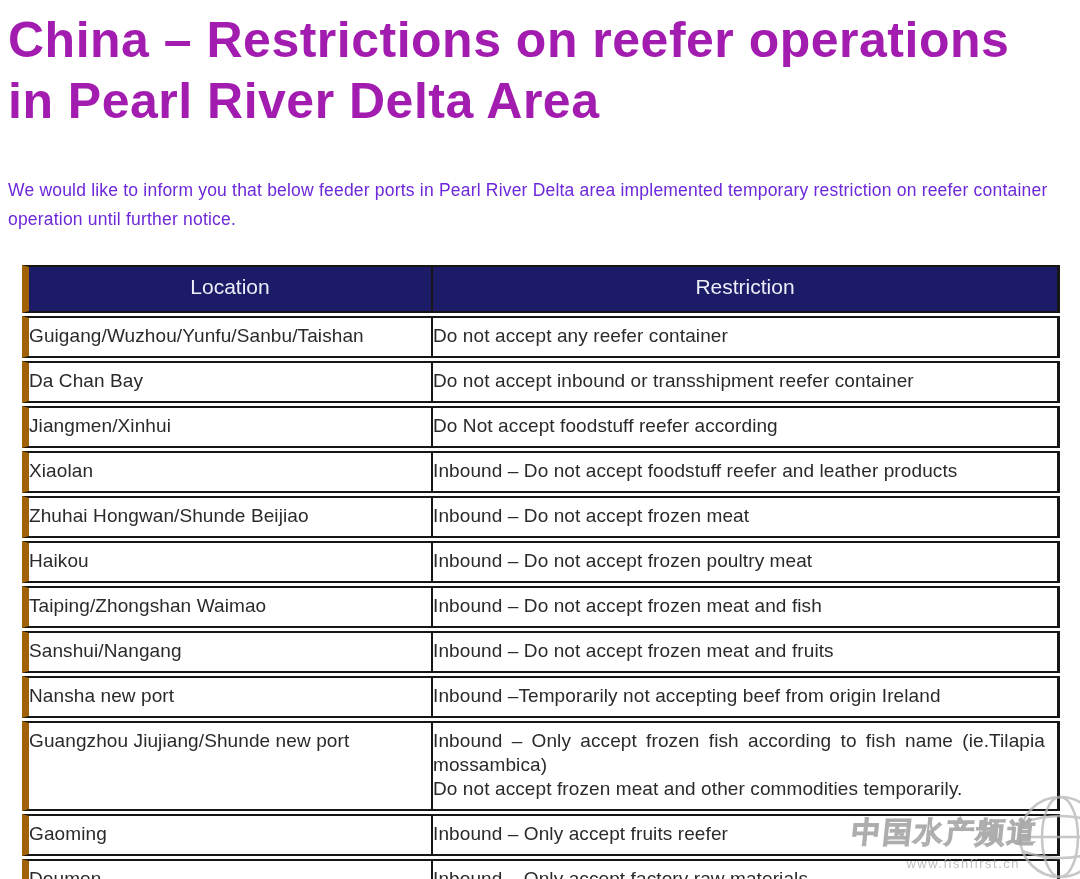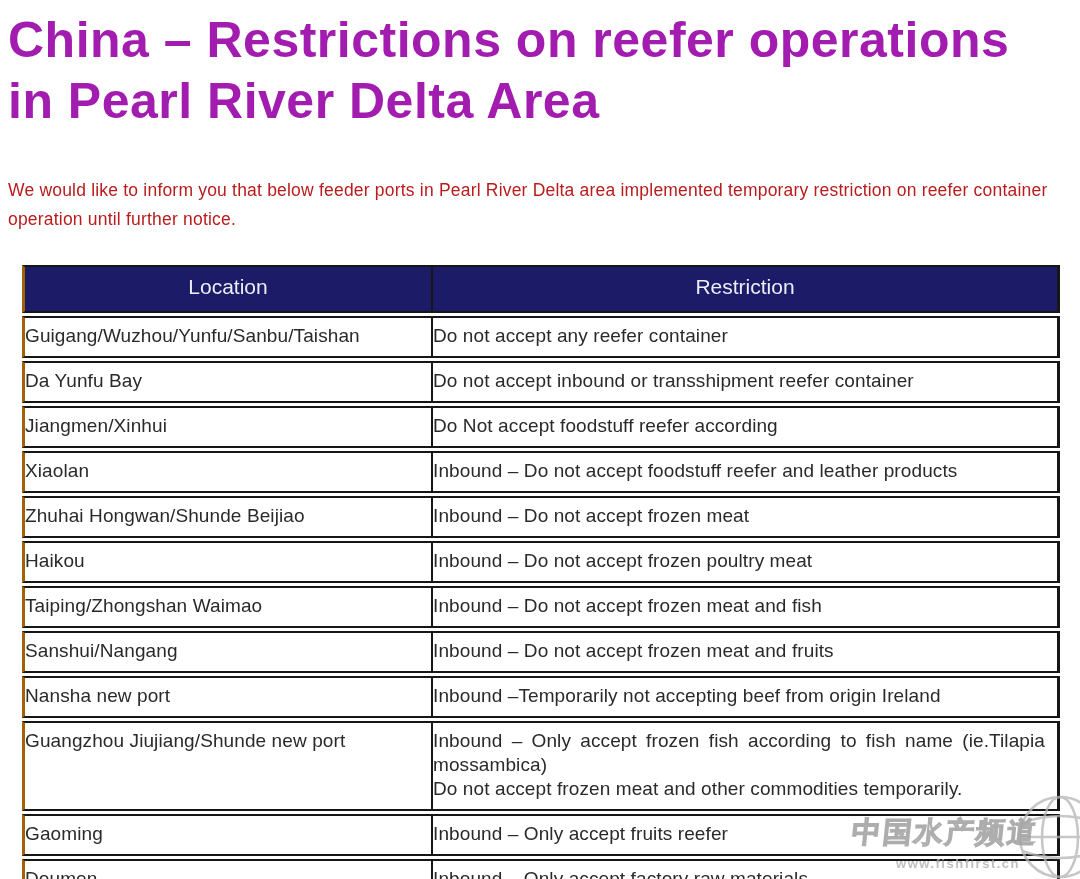--- a/index.html
+++ b/index.html
@@ -19,21 +19,21 @@
     line-height: 1.22;
     color: #a21caf;
     letter-spacing: 0.5px;
     max-width: 1050px;
   }
 
   .intro {
     margin-top: 44px;
     font-size: 17.5px;
     line-height: 1.66;
-    color: #b91c1c;
+    color: #6d28d9;
     max-width: 1058px;
     letter-spacing: 0.2px;
   }
 
   table.restrictions {
     margin: 28px 0 0 14px;
     width: 1038px;
     border-collapse: separate;
     border-spacing: 0 3px;
     table-layout: fixed;
@@ -42,21 +42,21 @@
   col.res-col { width: 627px; }
 
   th, td {
     border-top: 2px solid #161616;
     border-bottom: 2px solid #161616;
     vertical-align: top;
     font-size: 19px;
     line-height: 24px;
   }
   th:first-child, td:first-child {
-    border-left: 3px solid #a16207;
+    border-left: 7px solid #a16207;
     border-right: 2px solid #161616;
   }
   th:last-child, td:last-child {
     border-right: 3px solid #161616;
   }
 
   th {
     background: #1b1b68;
     color: #ecedf8;
     font-weight: 400;
@@ -99,21 +99,21 @@
     -webkit-text-stroke: 1.1px rgba(160, 160, 160, 0.85);
     transform: skewX(-6deg);
     letter-spacing: 2px;
     white-space: nowrap;
   }
   .wm-url {
     position: absolute;
     right: 60px;
     bottom: 8px;
     font-size: 13px;
-    font-weight: 700;
+    font-weight: 400;
     color: rgba(175, 175, 175, 0.8);
     letter-spacing: 1.5px;
   }
 </style>
 </head>
 <body>
 
 <div class="page">
 
   <h1 class="page-title">China – Restrictions on reefer operations in Pearl River Delta Area</h1>
@@ -130,21 +130,21 @@
         <th>Location</th>
         <th>Restriction</th>
       </tr>
     </thead>
     <tbody>
         <tr>
           <td class="loc">Guigang/Wuzhou/Yunfu/Sanbu/Taishan</td>
           <td class="res">Do not accept any reefer container</td>
         </tr>
         <tr>
-          <td class="loc">Da Yunfu Bay</td>
+          <td class="loc">Da Chan Bay</td>
           <td class="res">Do not accept inbound or transshipment reefer container</td>
         </tr>
         <tr>
           <td class="loc">Jiangmen/Xinhui</td>
           <td class="res">Do Not accept foodstuff reefer according</td>
         </tr>
         <tr>
           <td class="loc">Xiaolan</td>
           <td class="res">Inbound – Do not accept foodstuff reefer and leather products</td>
         </tr>

